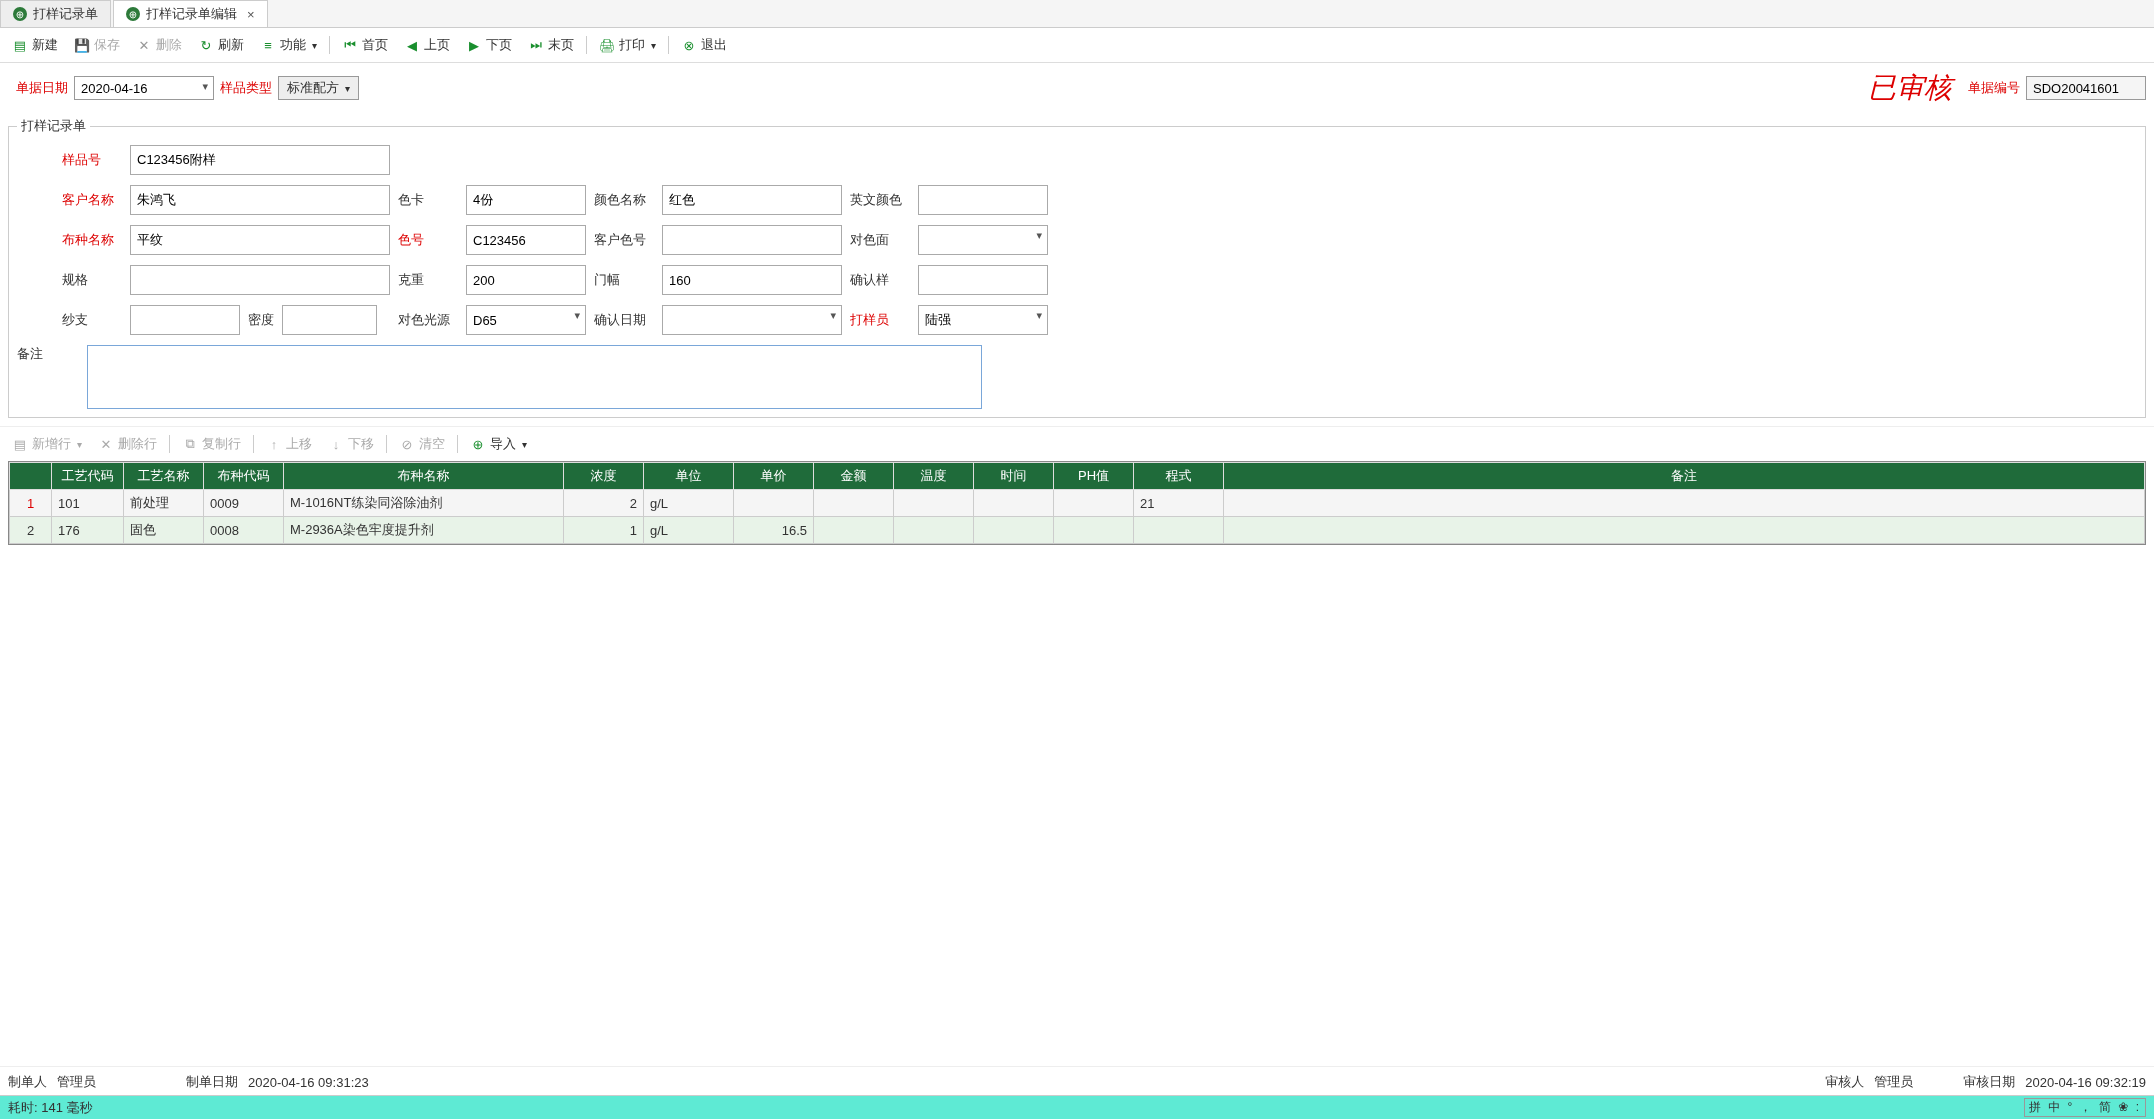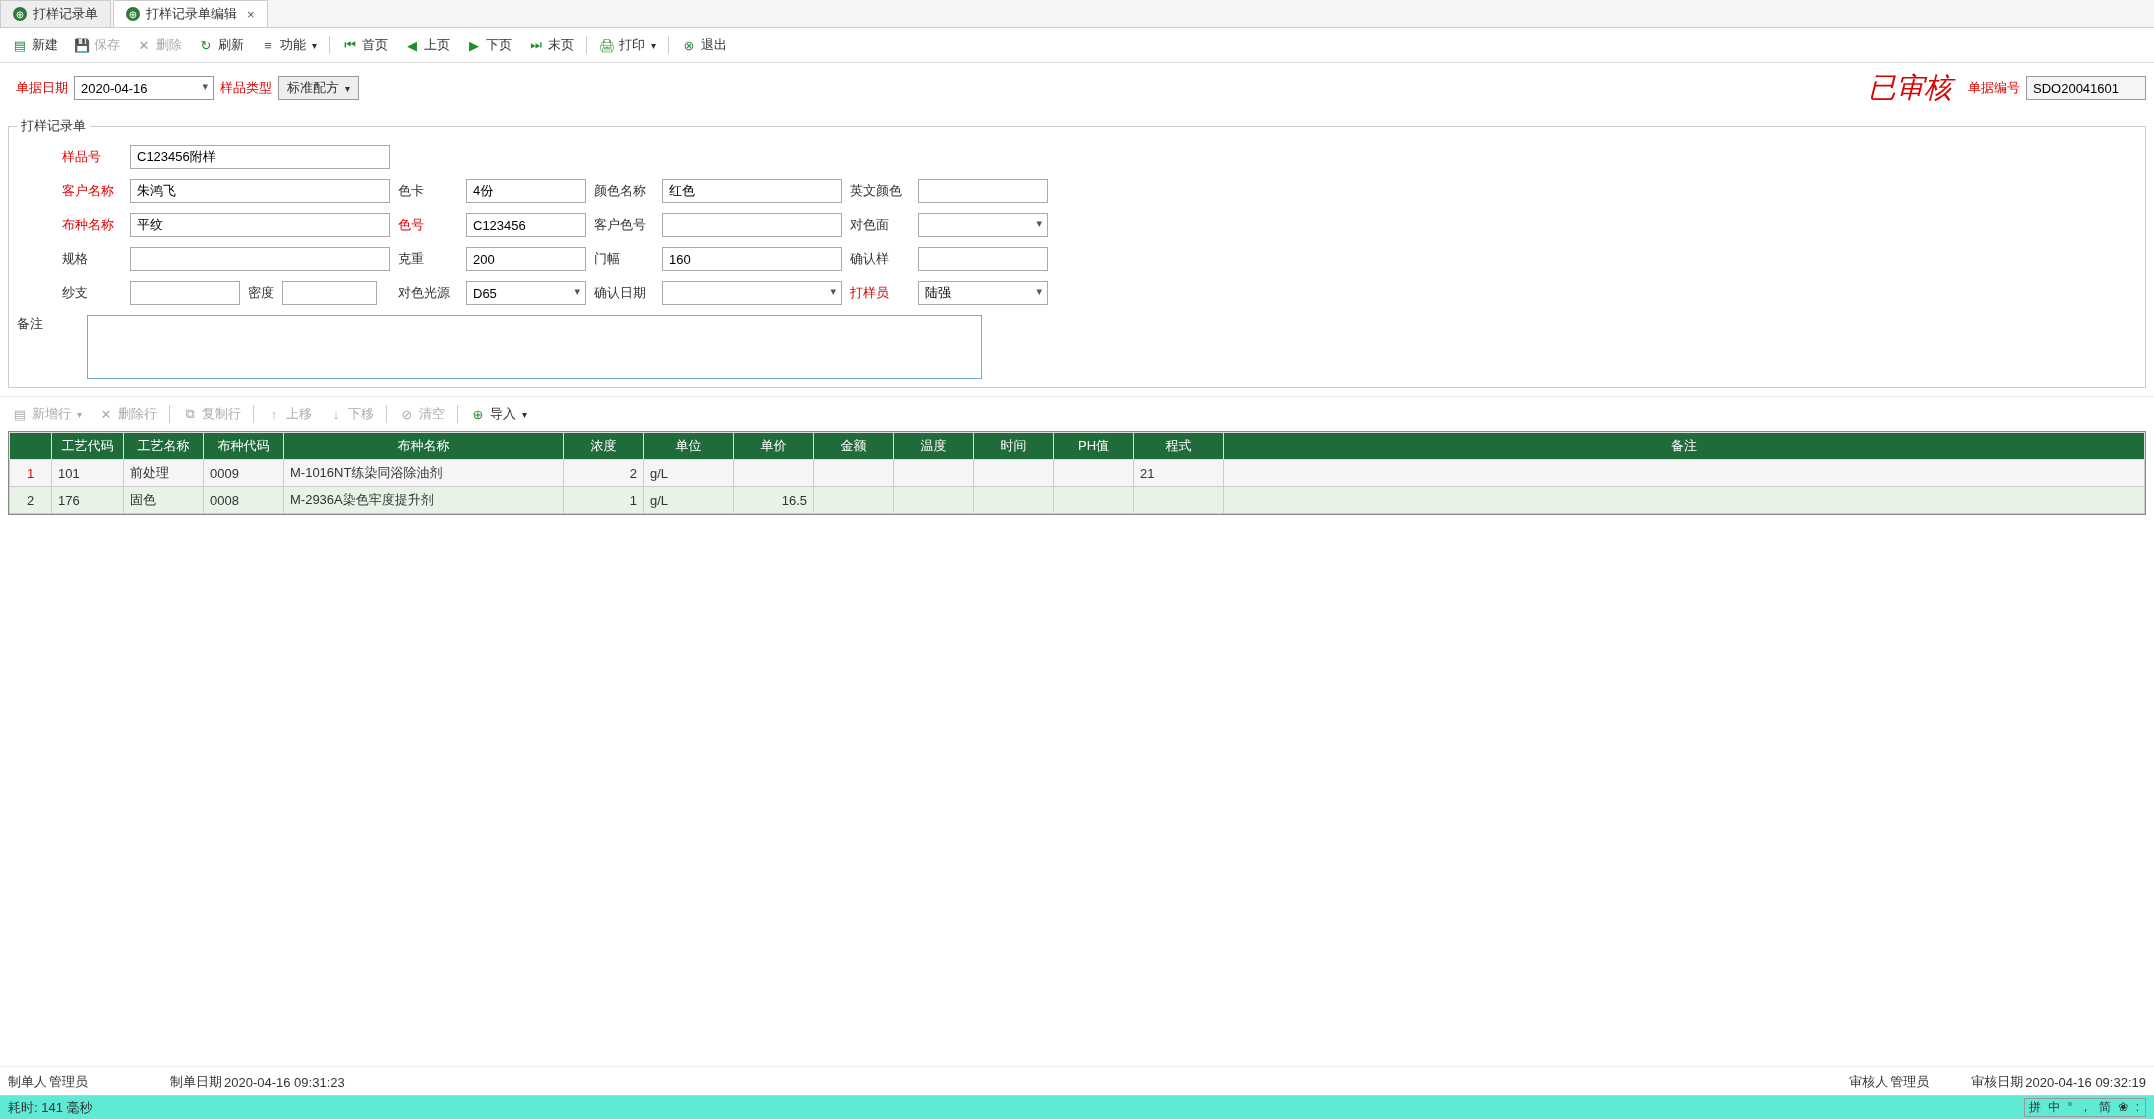--- a/index.html
+++ b/index.html
@@ -31,21 +31,21 @@
     .formula-btn { display: inline-flex; align-items: center; gap: 4px; padding: 2px 8px; border: 1px solid #999; background: #eee; font-size: 13px; }
     .approved-stamp { color: #d00; font-family: "KaiTi","STKaiti",serif; font-size: 28px; font-style: italic; margin-left: auto; margin-right: 10px; }
     .docno-input { width: 120px; height: 24px; border: 1px solid #999; padding: 0 6px; font-size: 13px; background: #f5f5f5; }
 
     
     .form-fieldset { margin: 4px 8px 8px 8px; border: 1px solid #ccc; padding: 10px 8px 8px 8px; }
     .form-fieldset legend { font-size: 13px; padding: 0 4px; }
     .form-grid { display: grid; grid-template-columns: 60px 260px 60px 120px 60px 180px 60px 130px; gap: 10px 8px; align-items: center; margin-left: 45px; }
     .form-grid .flbl { color: #333; font-size: 13px; }
     .form-grid .flbl.red { color: #d00; }
-    .finput { height: 24px; border: 1px solid #aaa; padding: 0 6px; font-size: 13px; width: 100%; }
+    .finput { height: 30px; border: 1px solid #aaa; padding: 0 6px; font-size: 13px; width: 100%; }
     .sel-wrap { position: relative; display: flex; }
     .sel-wrap .finput { }
     .sel-wrap::after { content:"▾"; position:absolute; right:6px; top:4px; font-size:11px; color:#555; pointer-events:none; }
     .row-sz { display: flex; gap: 8px; align-items: center; }
     .remark-wrap { display:flex; align-items:flex-start; gap:20px; margin-top:10px; }
     .remark-area { width: 895px; height: 64px; border: 1px solid #7aa7d9; padding: 4px 6px; font-size: 13px; resize: none; }
 
     
     .sub-toolbar { display: flex; align-items: center; gap: 8px; padding: 6px 8px; border-top: 1px solid #eee; }
     .sub-toolbar .tb-item { color: #aaa; }
@@ -56,21 +56,21 @@
     table { width: 100%; border-collapse: collapse; table-layout: fixed; }
     th { background: #1f6b3a; color: #fff; font-weight: normal; font-size: 13px; padding: 4px 6px; border: 1px solid #ddd; text-align: center; }
     td { border: 1px solid #ccc; padding: 4px 6px; font-size: 13px; white-space: nowrap; overflow: hidden; }
     .rownum { background: #f0f0f0; text-align: center; font-size: 13px; }
     .rownum.selected { color: #d00; }
     tr.selected td { background: #f5f5f5; }
     tr.altrow td { background: #e8f3e8; }
     .num { text-align: right; }
 
     
-    .footer { display: flex; align-items: center; gap: 2px; padding: 6px 8px; border-top: 1px solid #eee; font-size: 13px; position: absolute; bottom: 22px; width:100%; }
+    .footer { display: flex; align-items: center; gap: 10px; padding: 6px 8px; border-top: 1px solid #eee; font-size: 13px; position: absolute; bottom: 22px; width:100%; }
     .footer .push { margin-left: auto; }
     .status-bar { position:absolute; bottom:0; width:100%; border-top:1px solid #ccc; background:#5eead4; padding:2px 8px; font-size:13px; display:flex; align-items:center; }
     .ime { margin-left:auto; border:1px solid #999; padding:0 4px; font-size:12px; letter-spacing:2px; }
     .spacer { height: 220px; }
   </style>
 </head>
 <body>
 
 <div class="tab-bar">
   <div class="tab">

